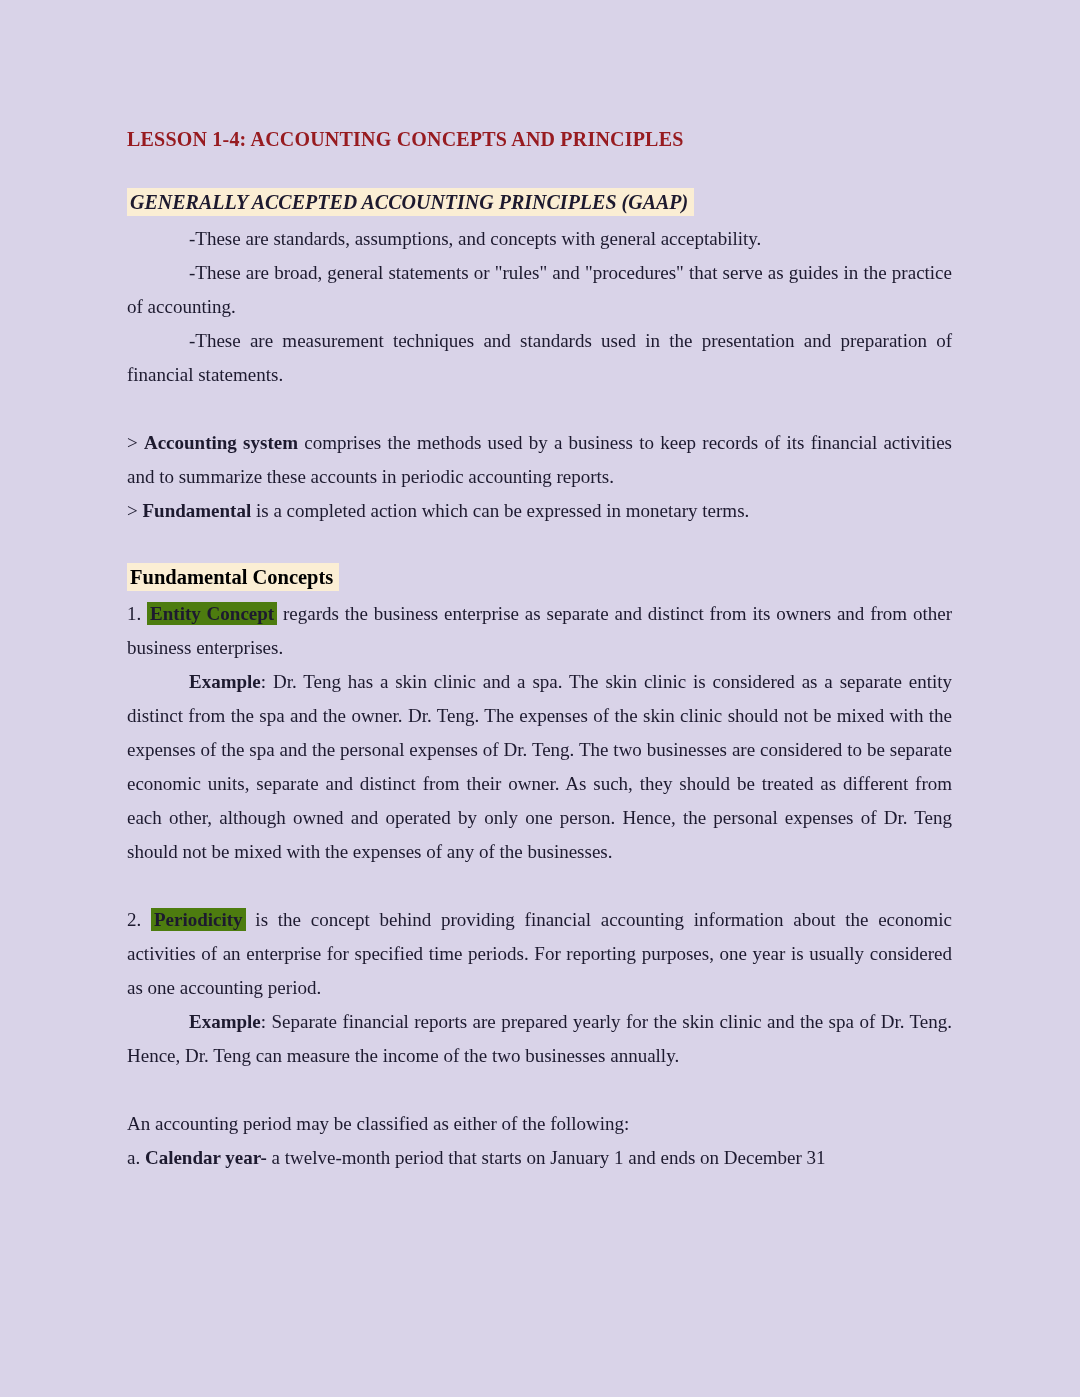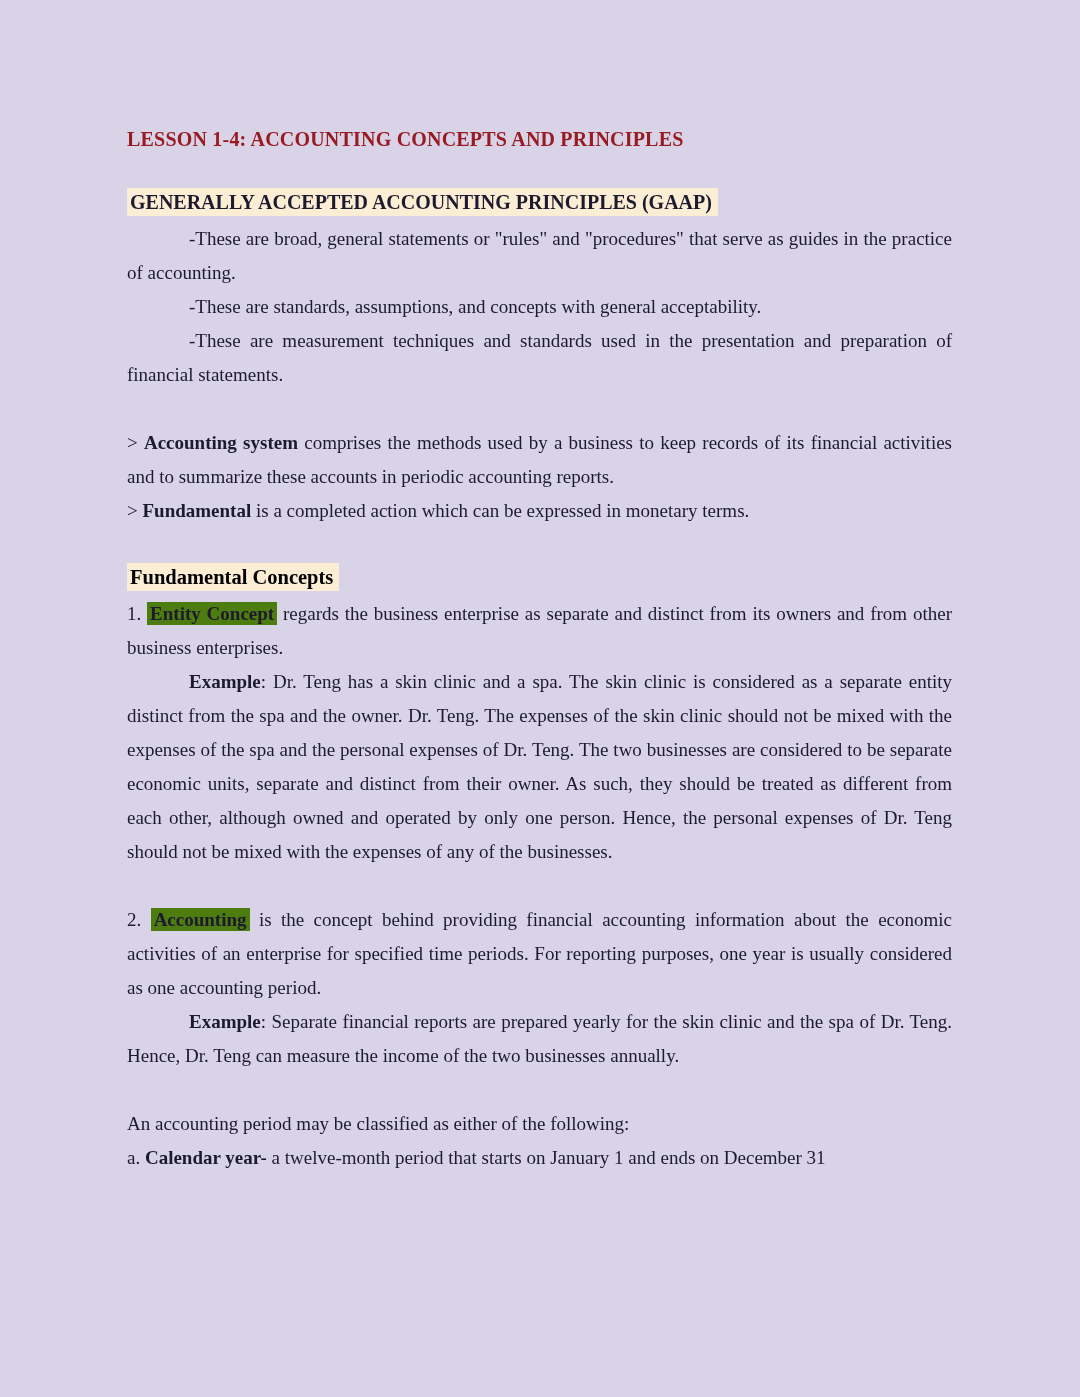--- a/index.html
+++ b/index.html
@@ -26,20 +26,21 @@
     font-weight: bold;
     font-size: 20px;
     letter-spacing: 0.2px;
     margin-bottom: 40px;
   }
 
   .section-heading {
     font-size: 20px;
     font-weight: bold;
     margin-bottom: 6px;
+    font-style: italic;
   }
 
   .hl-cream {
     background: #fbeed4;
     padding: 3px 6px 3px 3px;
   }
 
   .hl-light {
     background: #4d7c0f;
     padding: 1px 3px;
@@ -72,43 +73,43 @@
 <body>
 
 <div class="page">
 
   <h1 class="doc-title">LESSON 1-4: ACCOUNTING CONCEPTS AND PRINCIPLES</h1>
 
   <div class="heading-block">
     <span class="section-heading hl-cream">GENERALLY ACCEPTED ACCOUNTING PRINCIPLES (GAAP)</span>
   </div>
 
+  <p class="indent">-These are standards, assumptions, and concepts with general acceptability.</p>
   <p class="indent">-These are broad, general statements or "rules" and "procedures" that serve as guides in the practice of accounting.</p>
-  <p class="indent">-These are standards, assumptions, and concepts with general acceptability.</p>
   <p class="indent">-These are measurement techniques and standards used in the presentation and preparation of financial statements.</p>
 
   <div class="gap"></div>
 
   <p><span>&gt; </span><b>Accounting system</b><span> comprises the methods used by a business to keep records of its financial activities and to summarize these accounts in periodic accounting reports.</span></p>
 
   <p><span>&gt; </span><b>Fundamental</b><span> is a completed action which can be expressed in monetary terms.</span></p>
 
   <div class="gap-lg"></div>
 
   <div class="heading-block">
     <span class="fundamental-heading hl-cream">Fundamental Concepts</span>
   </div>
 
   <p><span>1. </span><b class="hl-light">Entity Concept</b><span> regards the business enterprise as separate and distinct from its owners and from other business enterprises.</span></p>
 
   <p class="indent"><b>Example</b><span>: Dr. Teng has a skin clinic and a spa. The skin clinic is considered as a separate entity distinct from the spa and the owner. Dr. Teng. The expenses of the skin clinic should not be mixed with the expenses of the spa and the personal expenses of Dr. Teng. The two businesses are considered to be separate economic units, separate and distinct from their owner. As such, they should be treated as different from each other, although owned and operated by only one person. Hence, the personal expenses of Dr. Teng should not be mixed with the expenses of any of the businesses.</span></p>
 
   <div class="gap"></div>
 
-  <p><span>2. </span><b class="hl-light">Accounting</b><span> is the concept behind providing financial accounting information about the economic activities of an enterprise for specified time periods. For reporting purposes, one year is usually considered as one accounting period.</span></p>
+  <p><span>2. </span><b class="hl-light">Periodicity</b><span> is the concept behind providing financial accounting information about the economic activities of an enterprise for specified time periods. For reporting purposes, one year is usually considered as one accounting period.</span></p>
 
   <p class="indent"><b>Example</b><span>: Separate financial reports are prepared yearly for the skin clinic and the spa of Dr. Teng. Hence, Dr. Teng can measure the income of the two businesses annually.</span></p>
 
   <div class="gap"></div>
 
   <p>An accounting period may be classified as either of the following:</p>
 
   <p><span>a. </span><b>Calendar year-</b><span> a twelve-month period that starts on January 1 and ends on December 31</span></p>
 
 </div>

